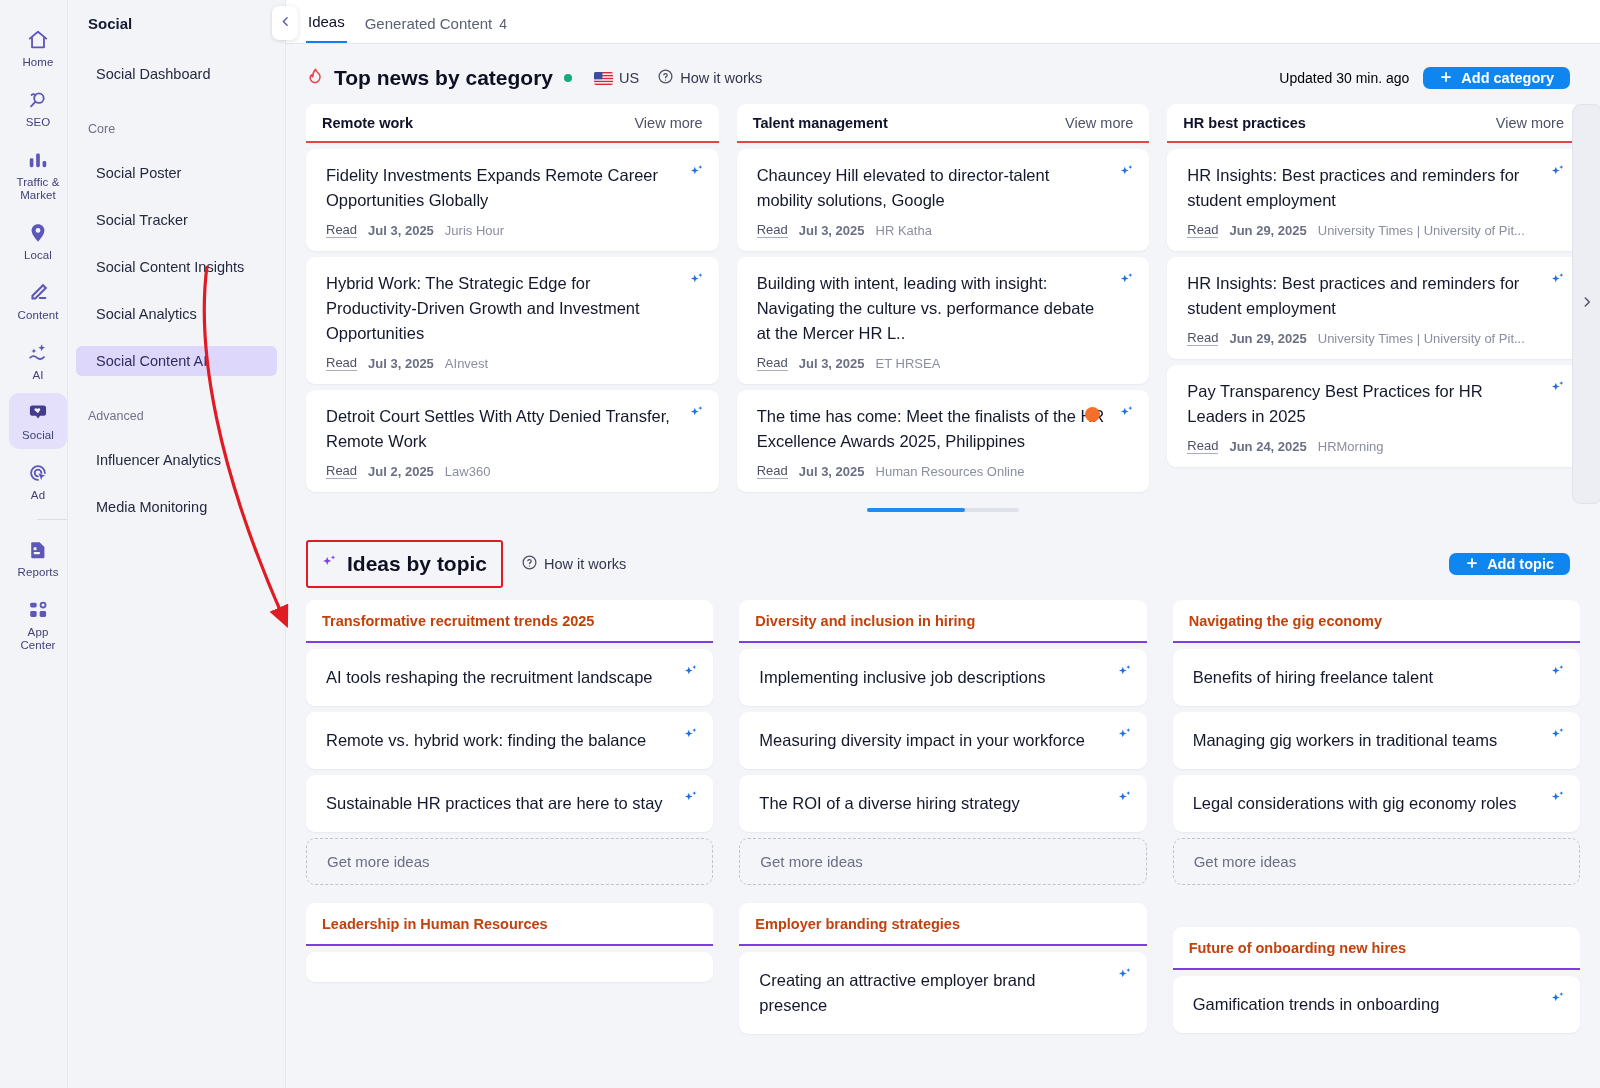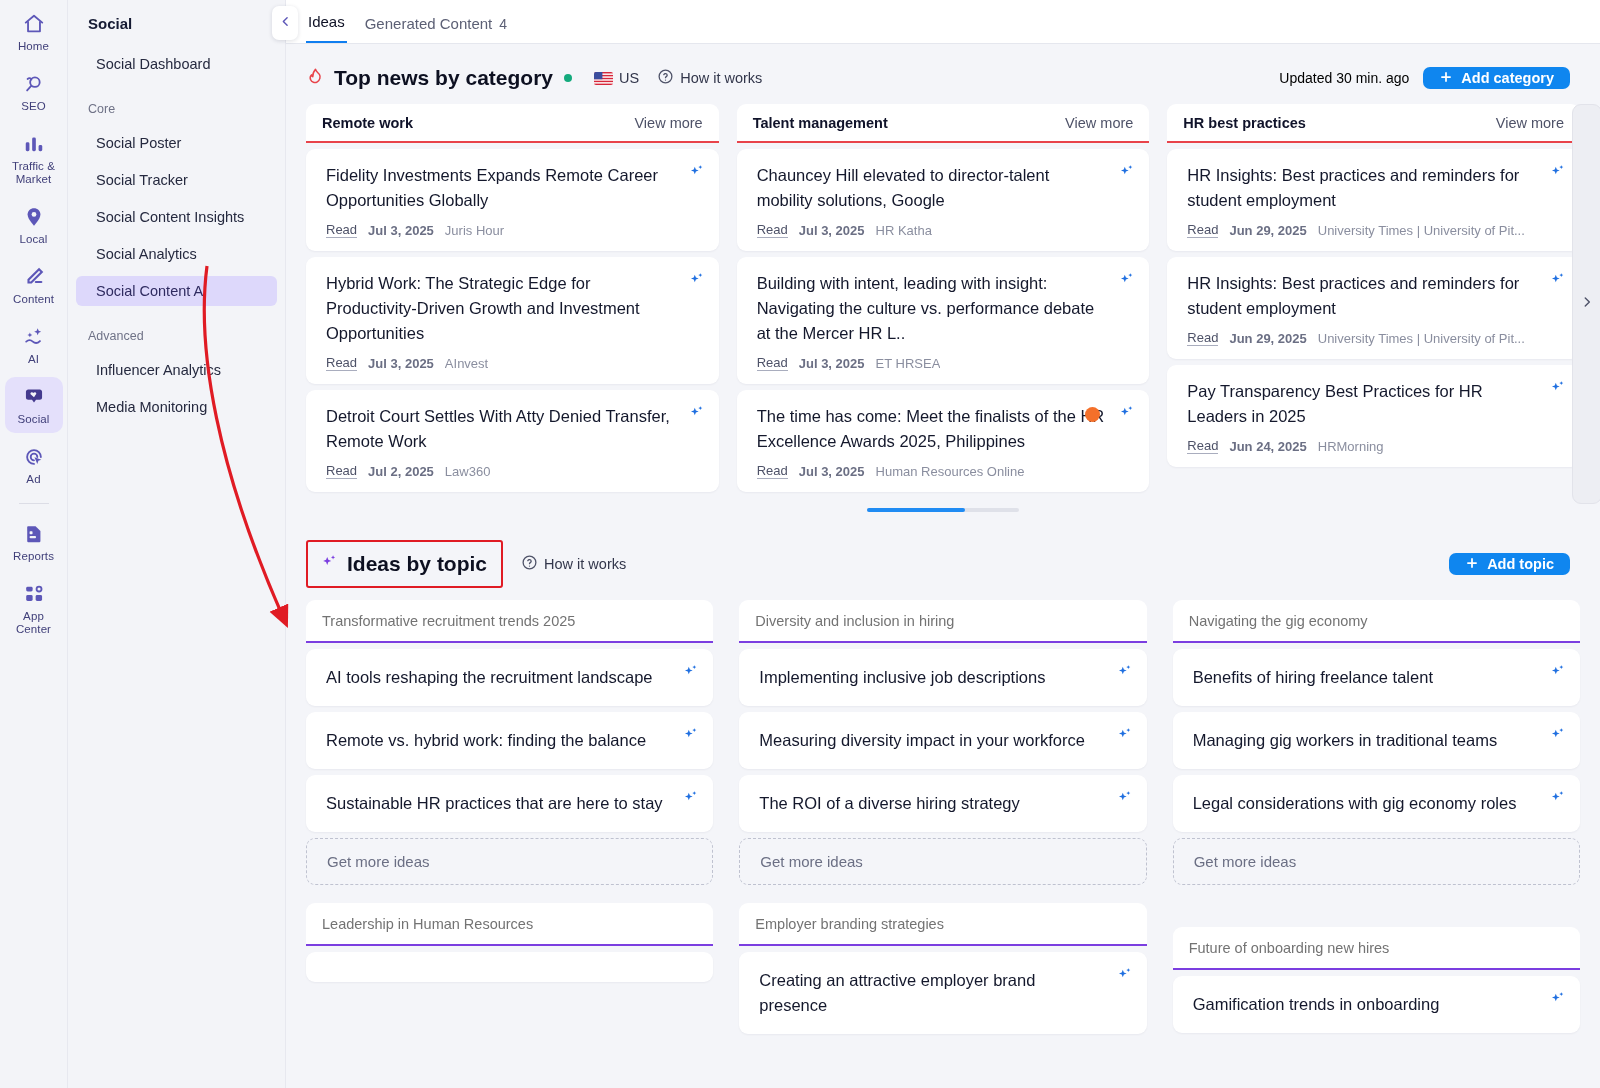--- a/index.html
+++ b/index.html
@@ -9,22 +9,22 @@
     background: #f4f5f9;
     overflow: hidden;
     -webkit-font-smoothing: antialiased;
   }
   .app { display: flex; width: 1600px; height: 1088px; position: relative; }
 
   
   .rail {
     width: 68px; flex: 0 0 68px; height: 1088px;
     background: #f3f4f8; border-right: 1px solid #e7e8ef;
-    display: flex; flex-direction: column; align-items: center;
-    padding-top: 4px;
+    display: flex; flex-direction: column; align-items: flex-end;
+    padding-top: 20px;
   }
   .rail-item {
     width: 58px; padding: 9px 2px 7px; margin-bottom: 4px;
     display: flex; flex-direction: column; align-items: center; gap: 5px;
     border-radius: 10px; cursor: pointer;
   }
   .rail-item.active { background: #e4e0fb; }
   .rail-ico { width: 22px; height: 22px; display: block; }
   .rail-ico svg { width: 22px; height: 22px; display: block; }
   .rail-label {
@@ -38,21 +38,21 @@
     width: 218px; flex: 0 0 218px; height: 1088px;
     background: #f3f4f8; border-right: 1px solid #e7e8ef;
     padding: 12px 0 0 0; position: relative;
   }
   .subnav-title {
     font-size: 15px; font-weight: bold; color: #151a33;
     padding: 3px 20px 10px;
   }
   .subnav-link {
     font-size: 14.5px; color: #25293f; padding: 7px 20px;
-    margin: 7px 8px; border-radius: 6px; cursor: pointer;
+    margin: 17px 8px; border-radius: 6px; cursor: pointer;
     white-space: nowrap;
   }
   .subnav-link.active { background: #ddd8fb; color: #2f2b60; }
   .subnav-group {
     font-size: 12.5px; color: #6f7287; padding: 16px 20px 5px;
     font-weight: normal;
   }
   .collapse-btn {
     position: absolute; right: -13px; top: 6px;
     width: 26px; height: 34px; border-radius: 7px;
@@ -138,21 +138,21 @@
     border: 2px solid #e01b24; border-radius: 3px; padding: 10px 14px 10px 12px;
     display: flex; align-items: center; gap: 9px;
   }
   .ideas-title { font-size: 21px; font-weight: bold; color: #0d1021; }
   .topics-grid { display: flex; gap: 26px; padding: 0 20px; align-items: flex-start; }
   .topic-col { flex: 1 1 0; min-width: 0; }
   .topic-head {
     background: #fff; border-radius: 9px 9px 0 0; padding: 12px 16px 11px;
     border-bottom: 2.5px solid #7b3ee0;
   }
-  .topic-head-txt { font-size: 14.5px; font-weight: normal; color: #737373; }
+  .topic-head-txt { font-size: 14.5px; font-weight: bold; color: #c2410c; }
   .topic-card {
     background: #fff; border-radius: 9px; margin-top: 6px;
     padding: 16px 46px 16px 20px; position: relative; cursor: pointer;
     box-shadow: 0 1px 2px rgba(24,28,60,.05);
   }
   .topic-txt { font-size: 16.5px; line-height: 25px; color: #14182c; }
   .more-ideas {
     border: 1px dashed #bfc2d0; border-radius: 9px; margin-top: 6px;
     padding: 14px 20px; font-size: 15px; color: #6b6f84; cursor: pointer;
   }

